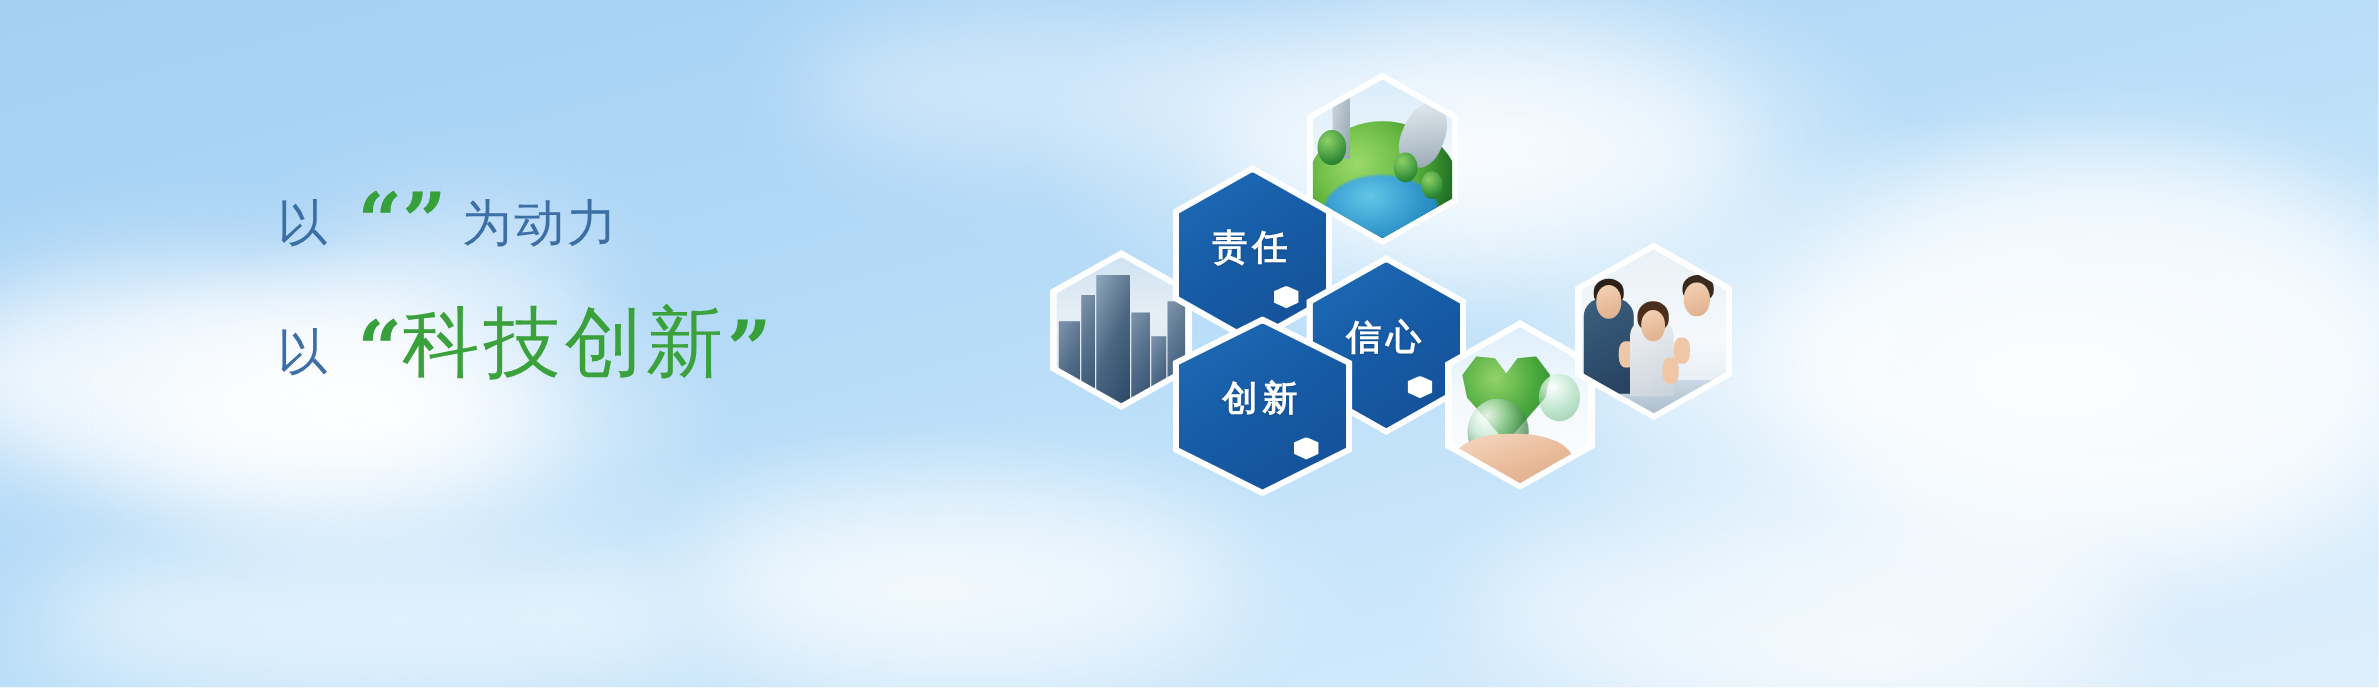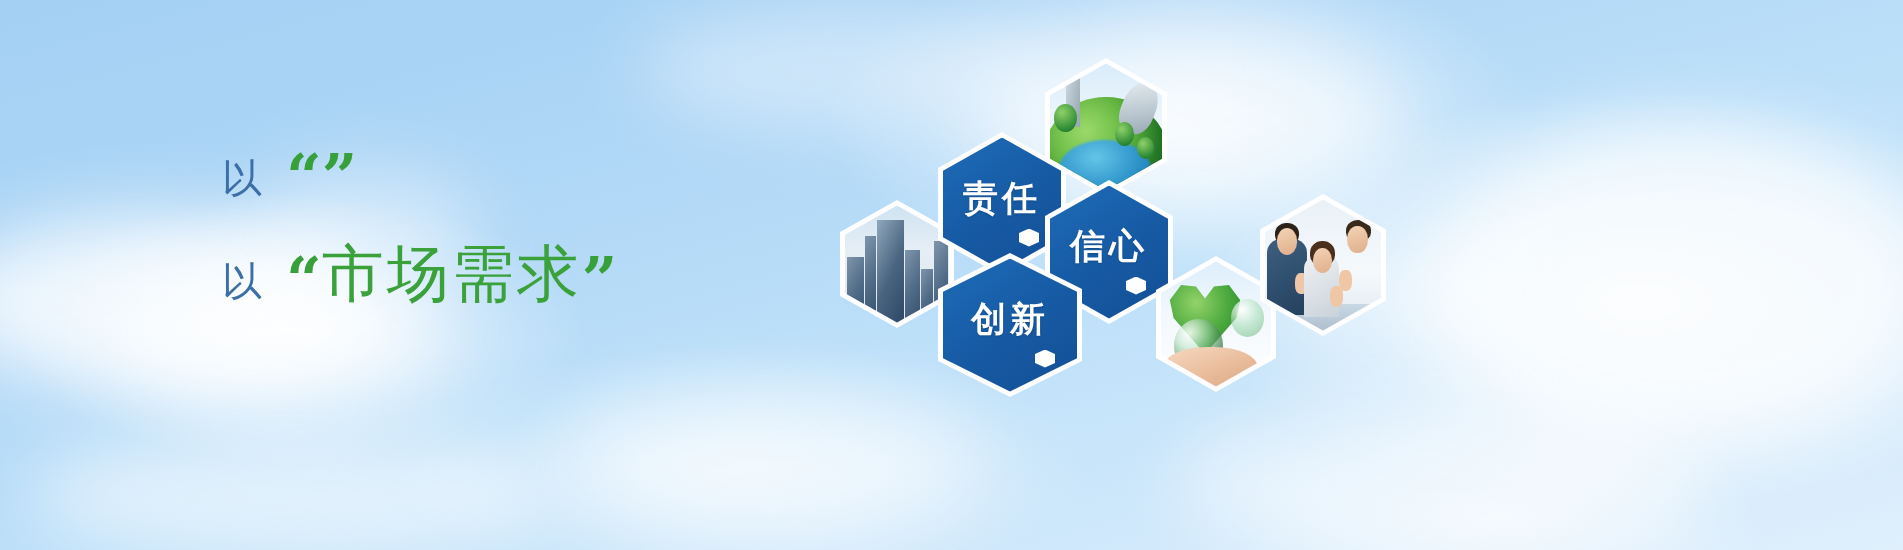--- a/index.html
+++ b/index.html
@@ -63,21 +63,21 @@
   .hex-inner{
     width:calc(100% - 10px);height:calc(100% - 11px);
     clip-path:polygon(50% 0%,100% 25%,100% 75%,50% 100%,0% 75%,0% 25%);
     position:relative;overflow:hidden;
     display:flex;align-items:center;justify-content:center;
   }
   .hex-blue .hex-inner{
     background:linear-gradient(145deg,#1f6cb8 0%,#175ca6 45%,#134f96 100%);
   }
   .hex-label{
-    color:#ffffff;font-size:35px;font-weight:700;letter-spacing:4px;
+    color:#ffffff;font-size:28px;font-weight:700;letter-spacing:4px;
     font-family:"DejaVu Sans","Liberation Sans",sans-serif;
     text-shadow:0 1px 2px rgba(0,0,0,.18);
     transform:translateY(-6px);
   }
   .hex-dot{
     position:absolute;width:20px;height:18px;background:#ffffff;
     clip-path:polygon(50% 0%,100% 25%,100% 75%,50% 100%,0% 75%,0% 25%);
     right:22px;bottom:24px;
   }
 
@@ -161,26 +161,27 @@
   <div class="cloud c8"></div>
   <div class="cloud c9"></div>
   <div class="cloud c10"></div>
 
   <div id="slogan">
 
     <div class="slogan-line">
       <span class="sl-lead">以</span>
       <span class="sl-quote">“</span>
       <span class="sl-quote">”</span>
+      <span class="sl-tail">为动力</span>
     </div>
 
     <div class="slogan-line">
       <span class="sl-lead">以</span>
       <span class="sl-quote">“</span>
-      <span class="sl-main">市场需求</span>
+      <span class="sl-main">科技创新</span>
       <span class="sl-quote">”</span>
     </div>
 
   </div>
 
   <div id="hexwrap">
 
     <div class="hex-outer" style="left:20px;top:152px;width:114px;height:128px;">
       <div class="hex-inner">
         <div class="ph img-city">
@@ -209,21 +210,21 @@
     </div>
 
     <div class="hex-outer hex-blue" style="left:118px;top:84px;width:128px;height:144px;">
       <div class="hex-inner">
         <span class="hex-label">责任</span>
         <span class="hex-dot"></span>
       </div>
     </div>
 
 
-    <div class="hex-outer hex-blue" style="left:225px;top:132px;width:128px;height:144px;">
+    <div class="hex-outer hex-blue" style="left:225px;top:156px;width:128px;height:144px;">
       <div class="hex-inner">
         <span class="hex-label">信心</span>
         <span class="hex-dot"></span>
       </div>
     </div>
 
     <div class="hex-outer hex-blue" style="left:118px;top:205px;width:144px;height:144px;">
       <div class="hex-inner">
         <span class="hex-label">创新</span>
         <span class="hex-dot"></span>

